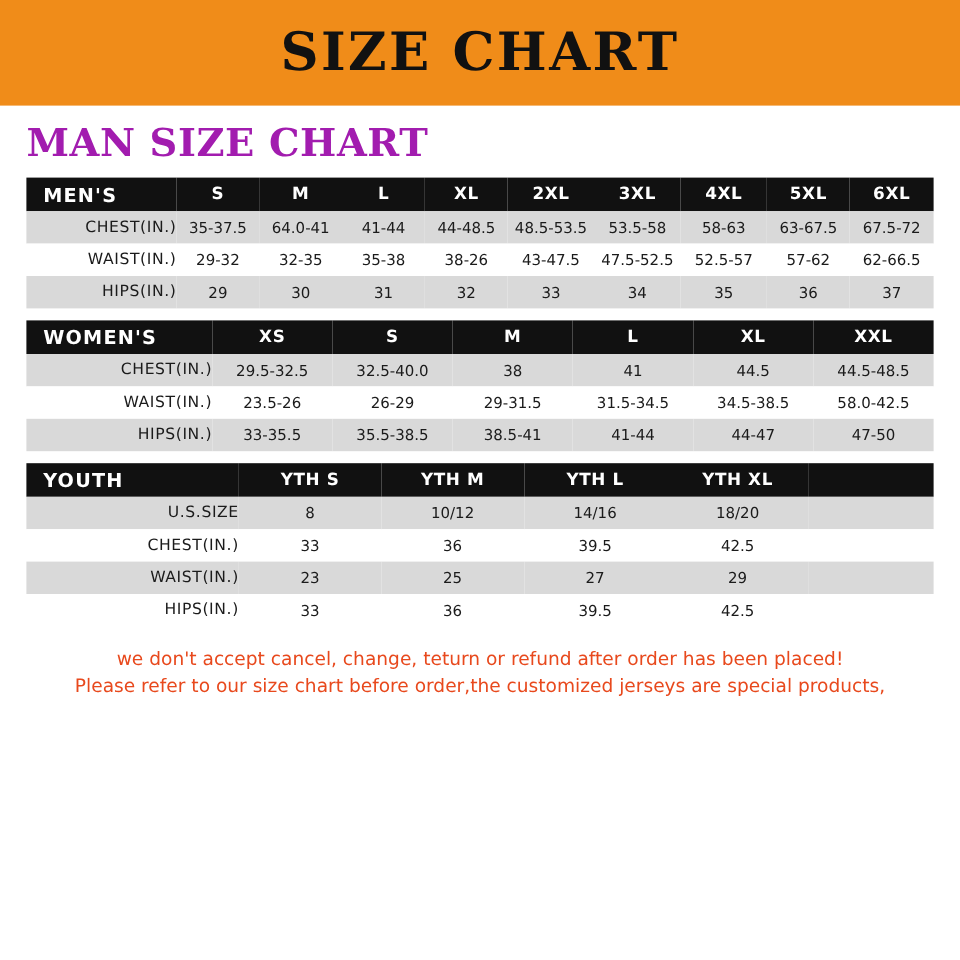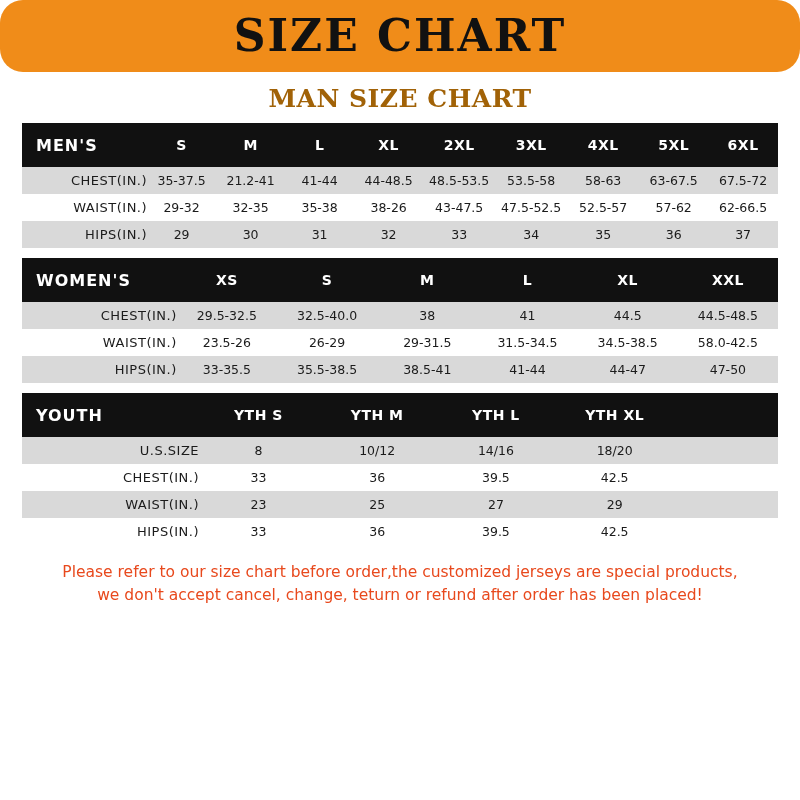--- a/index.html
+++ b/index.html
@@ -16,48 +16,46 @@
   .page {
     position: relative;
     width: 800px;
     height: 800px;
     background: #ffffff;
     box-sizing: border-box;
   }
   
   .banner {
     position: relative;
-    height: 72px;
+    height: 88px;
     background: #f08c19;
     display: flex;
     align-items: center;
     justify-content: center;
-    border-radius: 23px;
   }
   .banner-title {
     font-family: "DejaVu Serif", serif;
     font-weight: bold;
     font-size: 44px;
     letter-spacing: 2px;
     color: #111111;
     line-height: 1;
   }
   .content {
     padding: 0 22px;
     box-sizing: border-box;
   }
   .section {
     margin-top: 10px;
   }
   .section-title {
-    text-align: center;
     font-family: "DejaVu Serif", serif;
     font-weight: bold;
-    font-size: 25px;
-    color: #a16207;
+    font-size: 32px;
+    color: #a21caf;
     letter-spacing: 0.5px;
     margin: 12px 0 10px 0;
   }
   table.size-table {
     width: 100%;
     border-collapse: collapse;
     table-layout: fixed;
   }
   table.size-table th,
   table.size-table td {
@@ -67,21 +65,21 @@
     padding: 0;
     height: 27px;
     vertical-align: middle;
     font-family: "DejaVu Sans", sans-serif;
   }
   table.size-table thead th {
     background: #111111;
     color: #ffffff;
     font-weight: bold;
     font-size: 14px;
-    height: 44px;
+    height: 28px;
     letter-spacing: 0.5px;
   }
   table.size-table thead th.label-col {
     text-align: left;
     padding-left: 14px;
     font-size: 16px;
     letter-spacing: 1px;
   }
   table.size-table tbody td.label-col {
     text-align: right;
@@ -155,21 +153,21 @@
             <th style="width:9.7%">3XL</th>
             <th style="width:9.7%">4XL</th>
             <th style="width:9.3%">5XL</th>
             <th style="width:9.4%">6XL</th>
           </tr>
         </thead>
         <tbody>
           <tr class="row-shade">
             <td class="label-col">CHEST(IN.)</td>
             <td>35-37.5</td>
-            <td>21.2-41</td>
+            <td>64.0-41</td>
             <td>41-44</td>
             <td>44-48.5</td>
             <td>48.5-53.5</td>
             <td>53.5-58</td>
             <td>58-63</td>
             <td>63-67.5</td>
             <td>67.5-72</td>
           </tr>
           <tr class="row-plain">
             <td class="label-col">WAIST(IN.)</td>
@@ -287,18 +285,18 @@
             <td>36</td>
             <td>39.5</td>
             <td>42.5</td>
             <td></td>
           </tr>
         </tbody>
       </table>
     </div>
 
     <div class="footer-note">
+      <div>we don't accept cancel, change, teturn or refund after order has been placed!</div>
       <div>Please refer to our size chart before order,the customized jerseys are special products,</div>
-      <div>we don't accept cancel, change, teturn or refund after order has been placed!</div>
     </div>
 
   </div>
 </div>
 
 </body></html>

